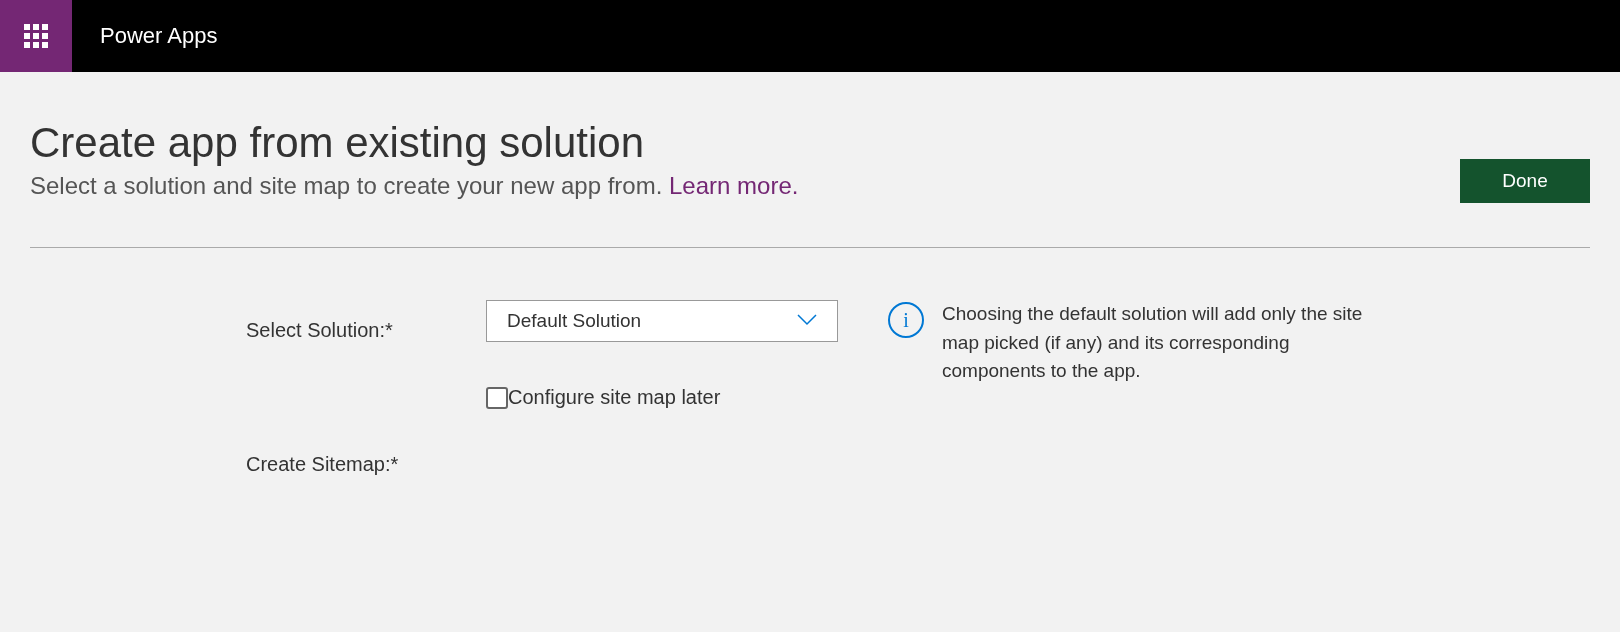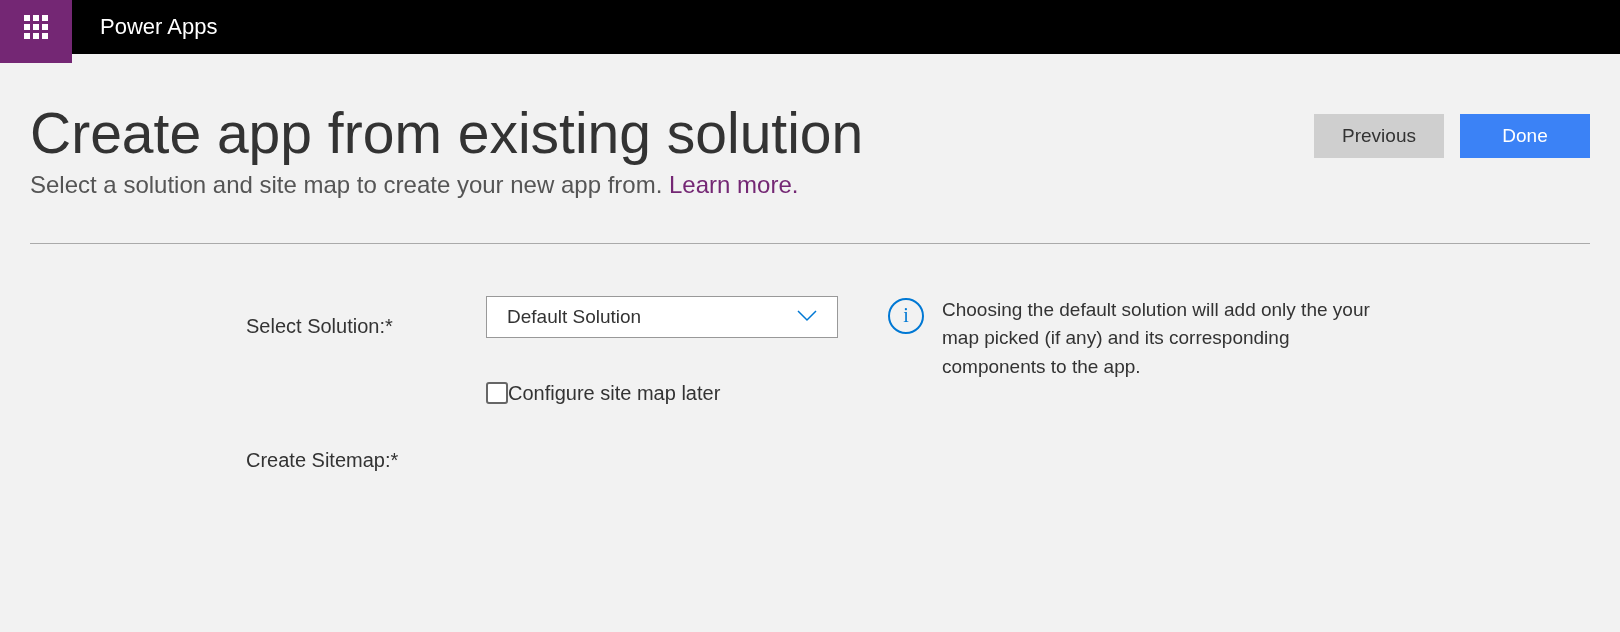--- a/index.html
+++ b/index.html
@@ -11,21 +11,21 @@
       font-family: "Segoe UI", -apple-system, BlinkMacSystemFont, sans-serif;
       background: #f2f2f2;
       width: 1620px;
       height: 632px;
       overflow: hidden;
     }
     .header {
       display: flex;
       align-items: center;
       background: #000;
-      height: 54px;
+      height: 72px;
     }
     .waffle-btn {
       width: 72px;
       height: 72px;
       background: #742774;
       display: flex;
       align-items: center;
       justify-content: center;
       cursor: pointer;
     }
@@ -51,21 +51,21 @@
     }
     .title-row {
       display: flex;
       justify-content: space-between;
       align-items: flex-start;
     }
     .title-block {
       flex: 1;
     }
     .page-title {
-      font-size: 57px;
+      font-size: 42px;
       font-weight: 300;
       color: #333;
       line-height: 1.1;
     }
     .subtitle {
       font-size: 24px;
       color: #555;
       font-weight: 400;
       margin-top: 6px;
     }
@@ -85,22 +85,23 @@
       font-size: 19px;
       cursor: pointer;
       font-family: inherit;
       padding: 0 22px;
     }
     .btn-default {
       background: #cfcfcf;
       color: #333;
     }
     .btn-primary {
-      background: #3b82f6;
+      background: #14532d;
       color: #fff;
+      margin-top: 27px;
     }
     .divider {
       border: none;
       border-top: 1px solid #aaa;
       margin-top: 44px;
     }
     .form-area {
       margin-top: 52px;
       display: flex;
       gap: 50px;
@@ -206,21 +207,20 @@
 
 <div class="content">
   <div class="title-row">
     <div class="title-block">
       <h1 class="page-title">Create app from existing solution</h1>
       <p class="subtitle">
         <span>Select a solution and site map to create your new app from. </span><span class="learn-link">Learn more.</span>
       </p>
     </div>
     <div class="btn-row">
-      <button class="btn btn-default">Previous</button>
       <button class="btn btn-primary">Done</button>
     </div>
   </div>
 
   <hr class="divider">
 
   <div class="form-area">
     <div class="form-fields">
 
       <div class="field-row">
@@ -241,16 +241,16 @@
       </div>
 
       <div class="field-row">
         <label class="field-label">Create Sitemap:*</label>
       </div>
 
     </div>
 
     <div class="info-block">
       <div class="info-icon">i</div>
-      <div class="info-text">Choosing the default solution will add only the your map picked (if any) and its corresponding components to the app.</div>
+      <div class="info-text">Choosing the default solution will add only the site map picked (if any) and its corresponding components to the app.</div>
     </div>
   </div>
 </div>
 
 </body></html>

